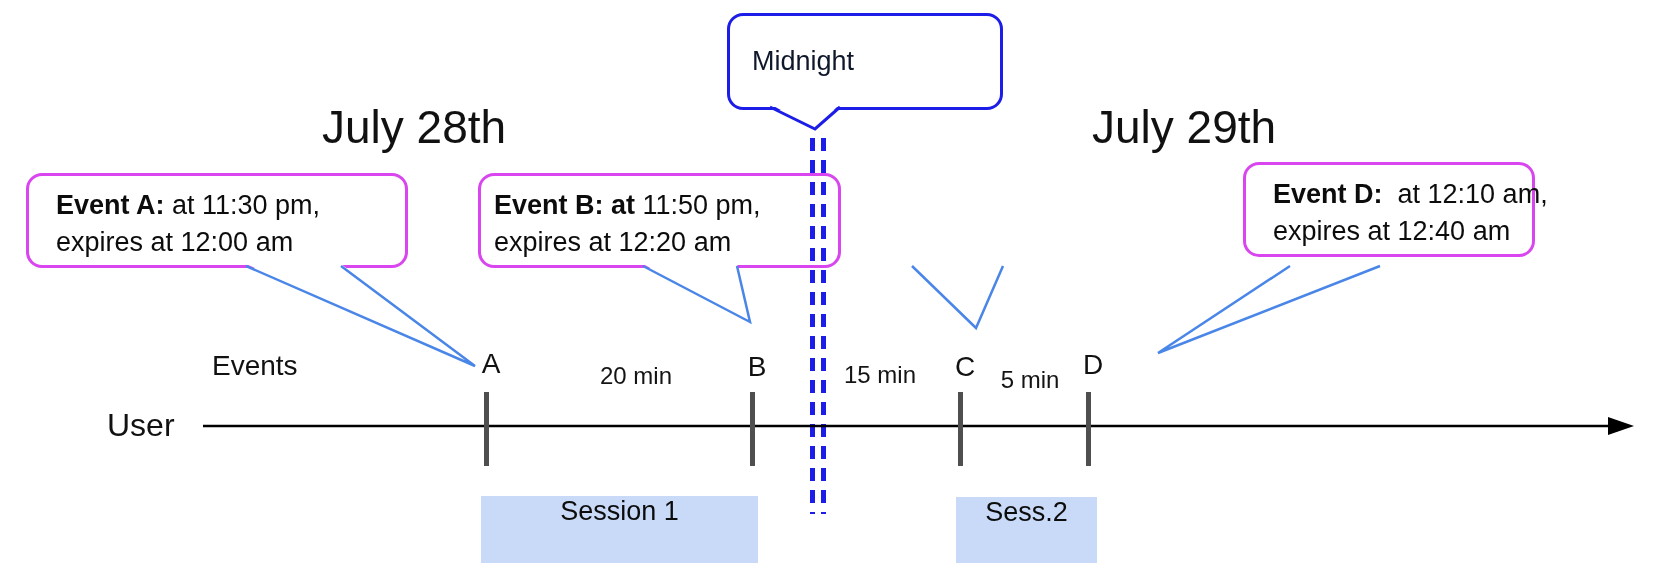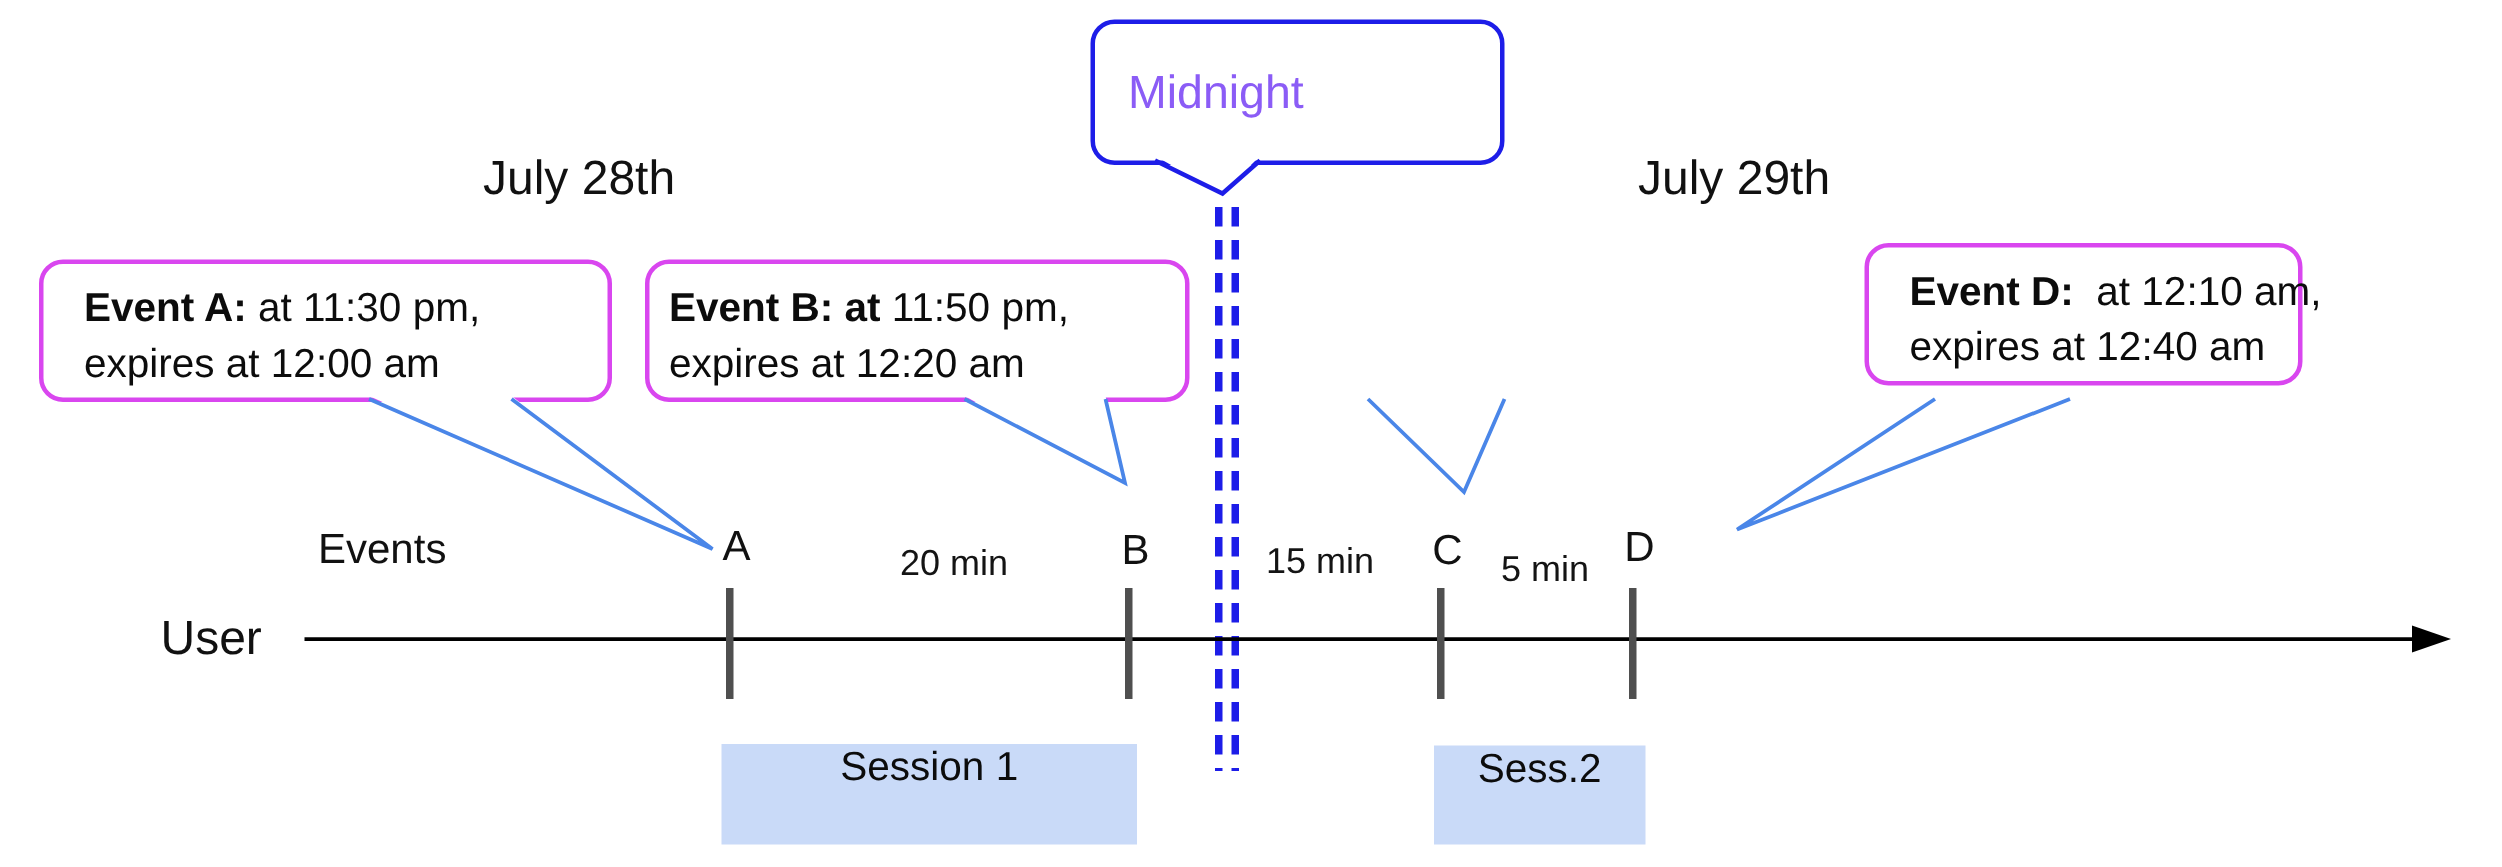--- a/index.html
+++ b/index.html
@@ -13,27 +13,27 @@
     position:absolute; box-sizing:border-box; background:#fff;
     border:3px solid #d946ef; border-radius:16px; z-index:2;
   }
   .bubble .bline {
     font-size:27px; line-height:37px; white-space:pre; color:#0c0c0c;
   }
   .bubble .bline b { font-weight:bold; }
   .bubble-midnight {
     border:3px solid #1d1de8; display:flex; align-items:center;
   }
-  .bubble-midnight .mtext { font-size:31px; color:#8b5cf6; padding-left:22px; }
+  .bubble-midnight .mtext { font-size:27px; color:#0f172a; padding-left:22px; }
   .pad-a { padding:11px 0 0 27px; }
-  .pad-b { padding:11px 0 0 13px; }
+  .pad-b { padding:11px 0 0 13px;margin-left:48px; }
   .pad-c { padding:11px 0 0 26px; }
   .pad-d { padding:11px 0 0 27px; }
   
-  .date-label { font-size:32px; z-index:1; }
+  .date-label { font-size:46px; z-index:1; }
   .events-label { font-size:28px; }
   .user-label { font-size:32px; }
   .mark-label { font-size:28px; width:60px; text-align:center; }
   .interval-label { font-size:24px; width:124px; text-align:center; color:#141414; }
   
   .session-box {
     position:absolute; background:#c9daf8; display:flex; align-items:flex-start;
     justify-content:center; font-size:27px; color:#0c0c0c; z-index:1;
   }
   

